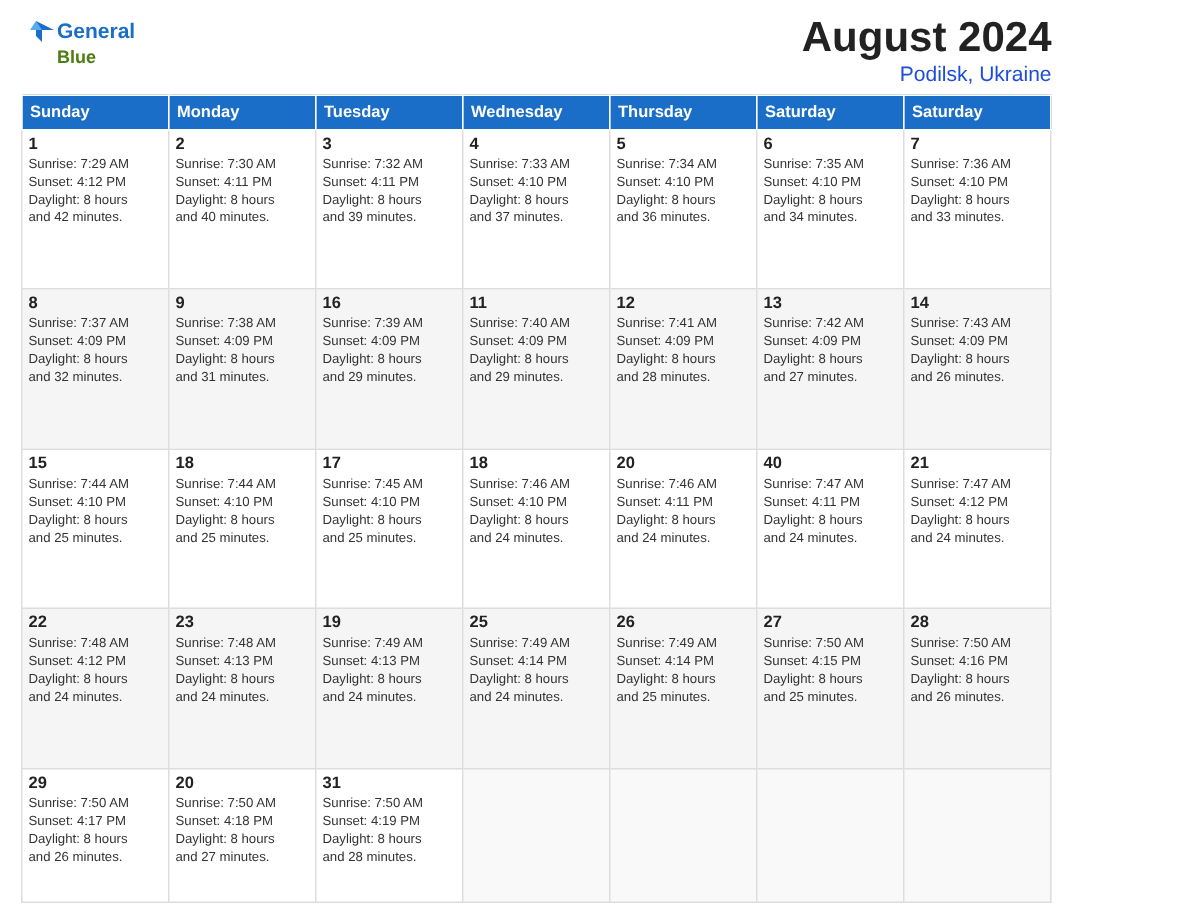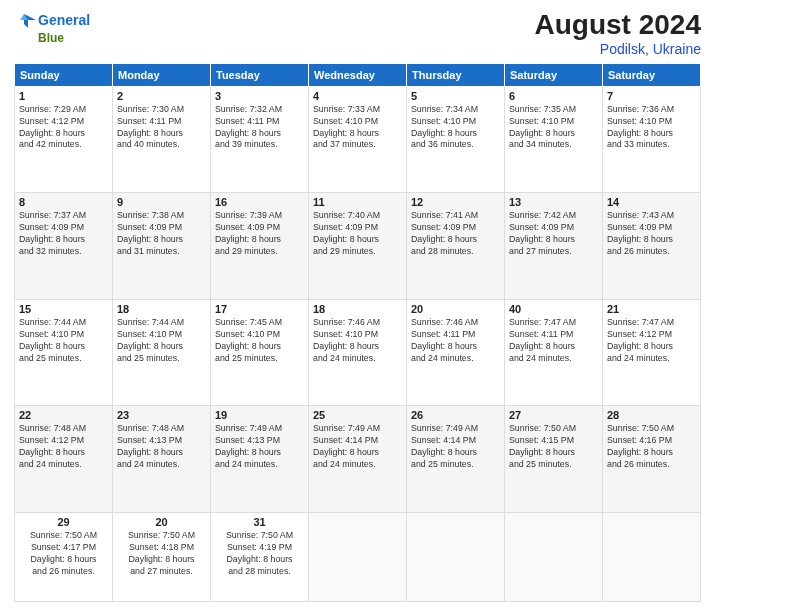--- a/index.html
+++ b/index.html
@@ -82,21 +82,20 @@
     }
     .empty-cell {
       background: #f9f9f9 !important;
     }
     table {
       border-collapse: collapse;
       width: 100%;
     }
     td.last-row {
       height: 68px;
-      text-align: center;
     }
   </style>
 </head>
 <body>
 
 <div class="page">
   <div class="header">
     <div class="logo">
   <div style="display:flex;flex-direction:column;align-items:flex-start;line-height:1.1;">
     <div style="display:flex;align-items:center;gap:2px;">

